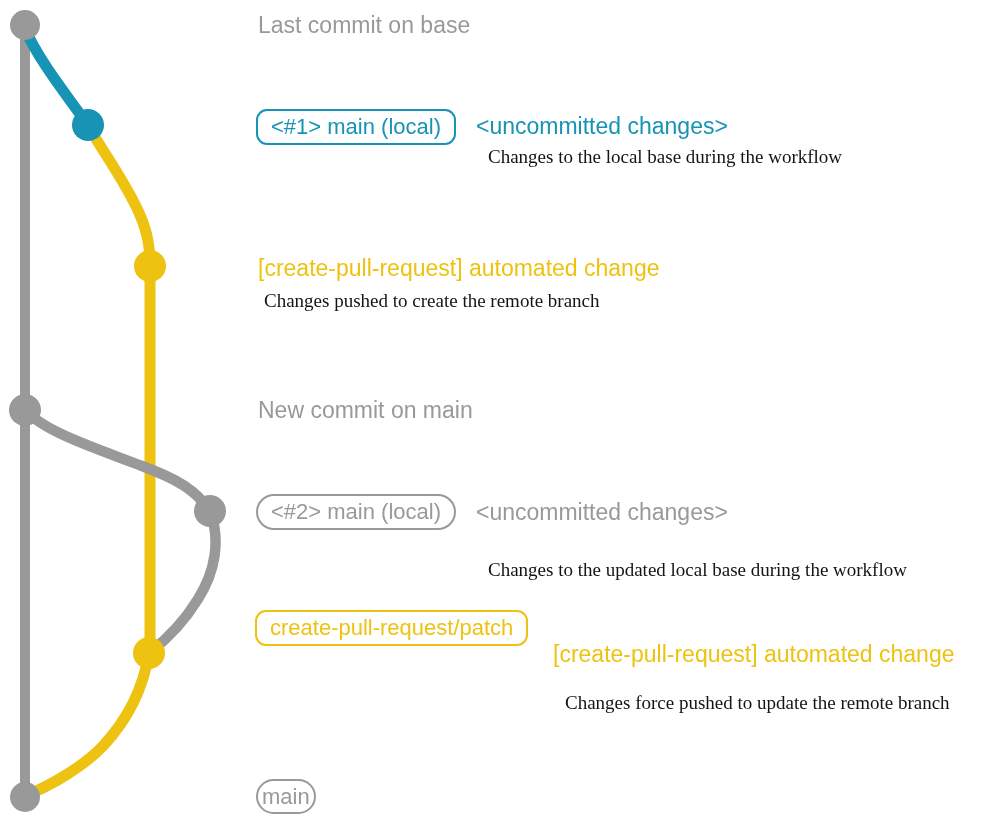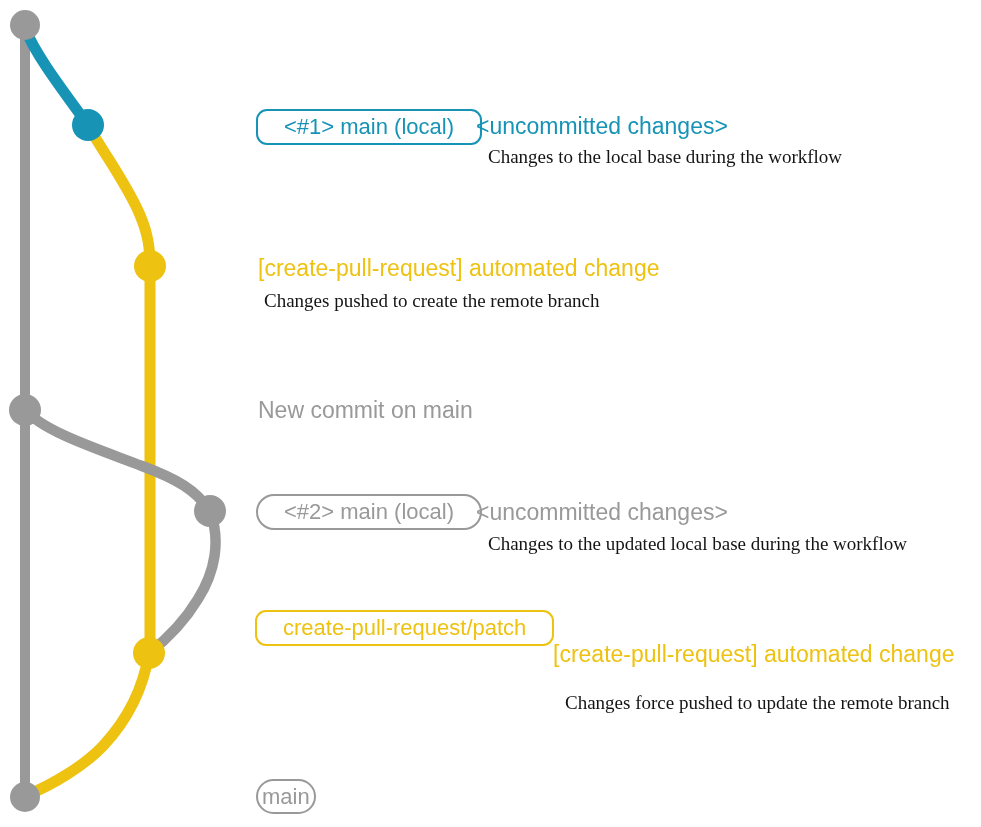--- a/index.html
+++ b/index.html
@@ -30,21 +30,21 @@
     line-height:26px;
     white-space:nowrap;
     text-align:right;
   }
   .badge{
     position:absolute;
     box-sizing:border-box;
     display:inline-block;
     border:2px solid;
     border-radius:11px;
-    padding:2px 26px;
+    padding:2px 13px;
     font-size:22px;
     line-height:28px;
     white-space:nowrap;
   }
   .desc{
     position:absolute;
     font-family:"Liberation Serif", serif;
     font-size:19px;
     line-height:24px;
     color:var(--ink);
@@ -78,33 +78,34 @@
 
     <circle cx="25" cy="25" r="15" fill="var(--gray)"></circle>
     <circle cx="88" cy="125" r="16" fill="var(--teal)"></circle>
     <circle cx="150" cy="266" r="16" fill="var(--yellow)"></circle>
     <circle cx="25" cy="410" r="16" fill="var(--gray)"></circle>
     <circle cx="210" cy="511" r="16" fill="var(--gray)"></circle>
     <circle cx="149" cy="653" r="16" fill="var(--yellow)"></circle>
     <circle cx="25" cy="797" r="15" fill="var(--gray)"></circle>
   </svg>
 
+  <div class="label" style="left:258px;top:11px">Last commit on base</div>
 
   <div class="badge teal" style="left:256px;top:109px">&lt;#1&gt; main (local)</div>
   <div class="note teal" style="left:476px;top:113px">&lt;uncommitted changes&gt;</div>
   <div class="desc" style="left:488px;top:145px">Changes to the local base during the workflow</div>
 
   <div class="note yellow" style="left:258px;top:255px">[create-pull-request] automated change</div>
   <div class="desc" style="left:264px;top:289px">Changes pushed to create the remote branch</div>
 
   <div class="label" style="left:258px;top:396px">New commit on main</div>
 
   <div class="badge gray" style="left:256px;top:494px">&lt;#2&gt; main (local)</div>
   <div class="note gray" style="left:476px;top:499px">&lt;uncommitted changes&gt;</div>
-  <div class="desc" style="left:488px;top:532px">Changes to the updated local base during the workflow</div>
+  <div class="desc" style="left:488px;top:558px">Changes to the updated local base during the workflow</div>
 
   <div class="badge yellow" style="left:255px;top:610px">create-pull-request/patch</div>
   <div class="note yellow" style="left:553px;top:641px">[create-pull-request] automated change</div>
   <div class="desc" style="left:565px;top:691px">Changes force pushed to update the remote branch</div>
 
   <div class="badge gray" style="left:256px;top:779px;padding:2px 4px;line-height:27px">main</div>
 
 </div>
 
 </body></html>

